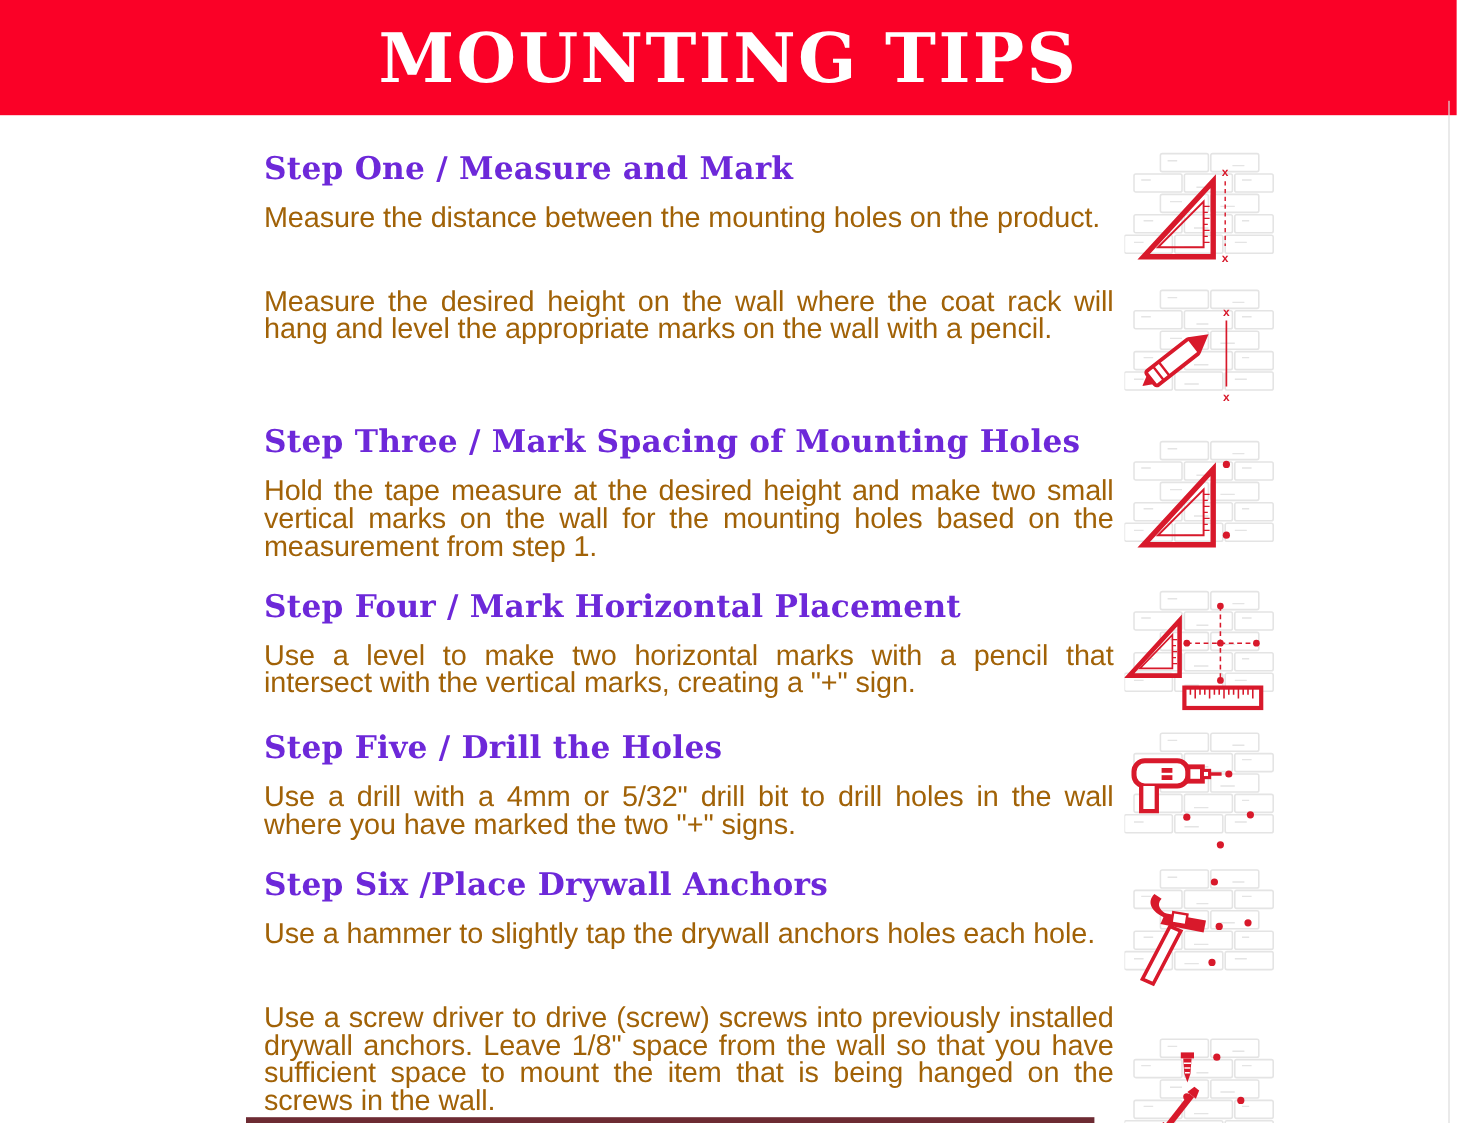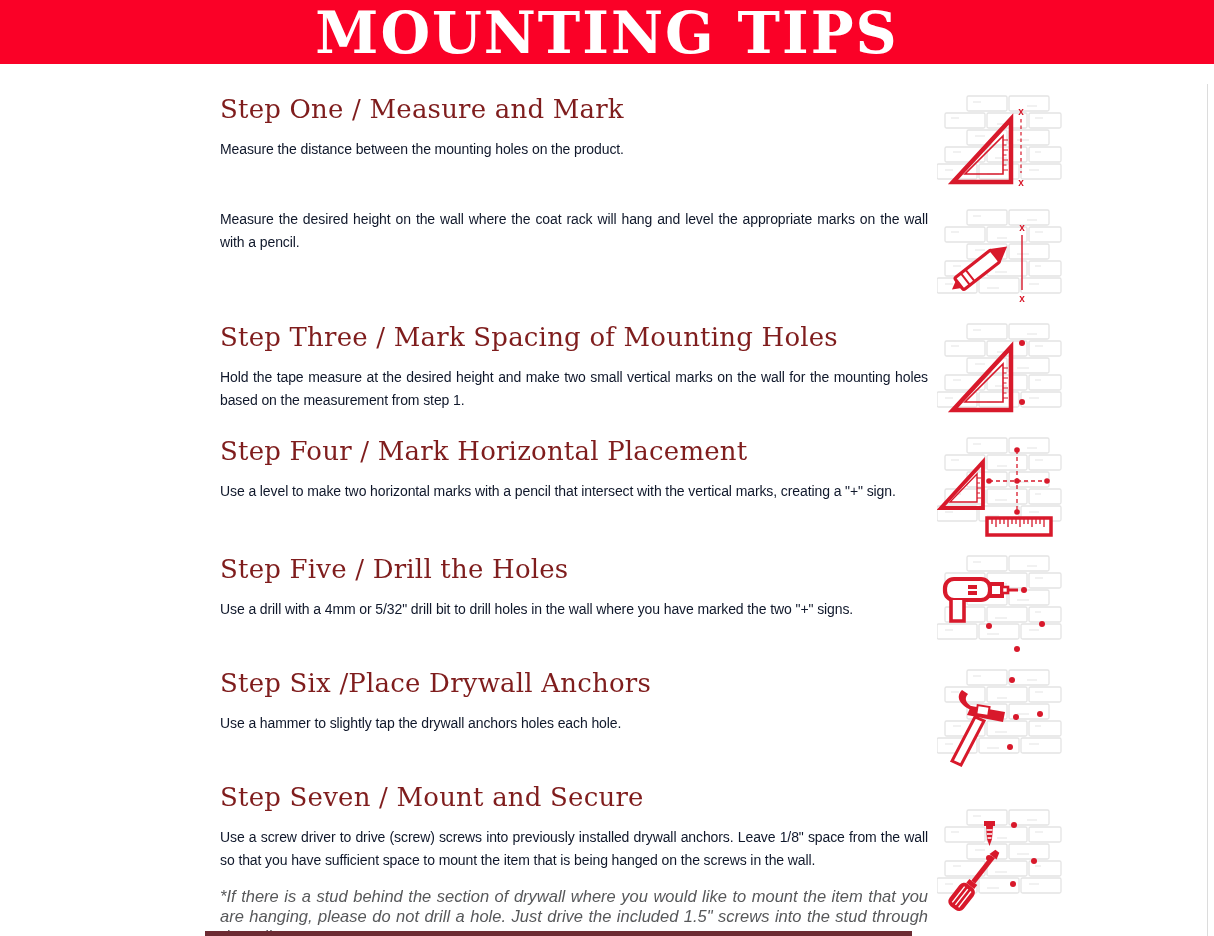--- a/index.html
+++ b/index.html
@@ -4,51 +4,51 @@
 <style>
   html,body{margin:0;padding:0;}
   body{
     width:1214px;height:936px;
     background:#ffffff;
     font-family:"Liberation Sans",sans-serif;
     position:relative;
     overflow:hidden;
   }
   .banner{
-    height:64px;width:100%;
+    height:96px;width:100%;
     background:#fa0127;
     display:flex;align-items:center;justify-content:center;
   }
   .banner h1{
     margin:0;
     font-family:"DejaVu Serif","Liberation Serif",serif;
     font-weight:bold;
     font-size:57px;
     letter-spacing:2px;
     color:#ffffff;
   }
   .content{
     padding:30px 139px 0 220px;
   }
   .step{display:flex;margin-bottom:10px;}
   .step-text{width:708px;flex:none;}
   .step-iconbox{flex:1;display:flex;align-items:center;justify-content:center;}
   .step-title{
     margin:0 0 14px 0;
     font-family:"DejaVu Serif","Liberation Serif",serif;
-    font-weight:normal;
+    font-weight:bold;
     font-size:26px;
-    color:#7f1d1d;
+    color:#6d28d9;
     letter-spacing:0.2px;
   }
   .step-body{
     margin:0 0 14px 0;
-    font-size:14px;
+    font-size:24px;
     line-height:23px;
-    color:#0f172a;
+    color:#a16207;
     text-align:justify;
     letter-spacing:-0.1px;
   }
   .footnote{
     margin:2px 0 0 0;
     font-size:16.5px;
     line-height:20px;
     font-style:italic;
     color:#57585a;
     text-align:justify;
@@ -219,21 +219,20 @@
         <circle cx="75" cy="12" r="3" fill="#d8192b"></circle>
         <circle cx="79" cy="49" r="3" fill="#d8192b"></circle>
         <circle cx="103" cy="46" r="3" fill="#d8192b"></circle>
         <circle cx="73" cy="79" r="3" fill="#d8192b"></circle>
       </svg>
     </div>
   </section>
 
   <section class="step">
     <div class="step-text">
-      <h2 class="step-title">Step Seven / Mount and Secure</h2>
       <p class="step-body">Use a screw driver to drive (screw) screws into previously installed drywall anchors. Leave 1/8" space from the wall so that you have sufficient space to mount the item that is being hanged on the screws in the wall.</p>
       <p class="footnote">*If there is a stud behind the section of drywall where you would like to mount the item that you are hanging, please do not drill a hole. Just drive the included 1.5" screws into the stud through drywall.</p>
     </div>
     <div class="step-iconbox">
       <svg class="icon-svg" width="130" height="112" viewBox="0 0 130 112">
         <use href="#wall"></use>
         <g>
           <rect x="47" y="13" width="11" height="5" fill="#d8192b"></rect>
           <polygon points="49,18 56,18 55,31 52.5,38 50,31" fill="#d8192b"></polygon>
           <path d="M49.5,22h6 M50,26h5 M50.5,30h4" stroke="#ffffff" stroke-width="1.3" fill="none"></path>

